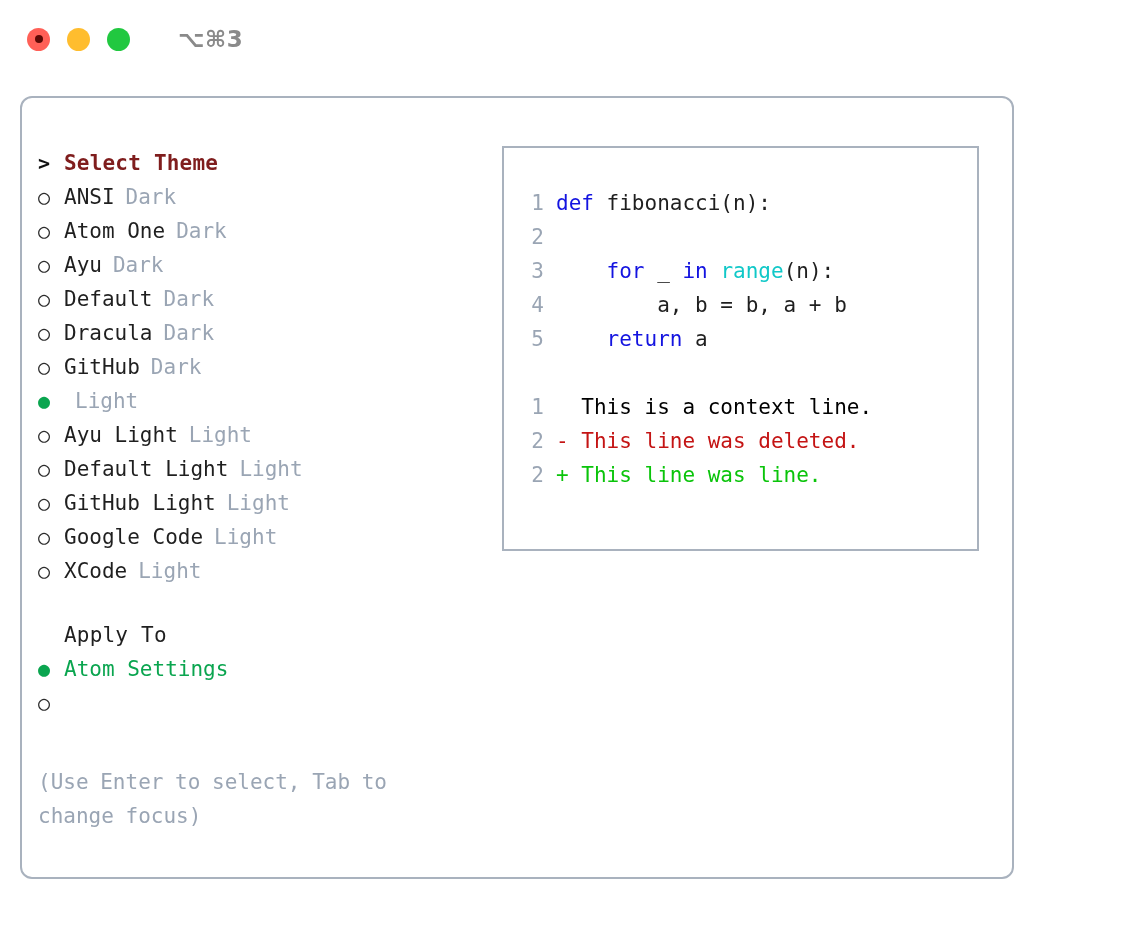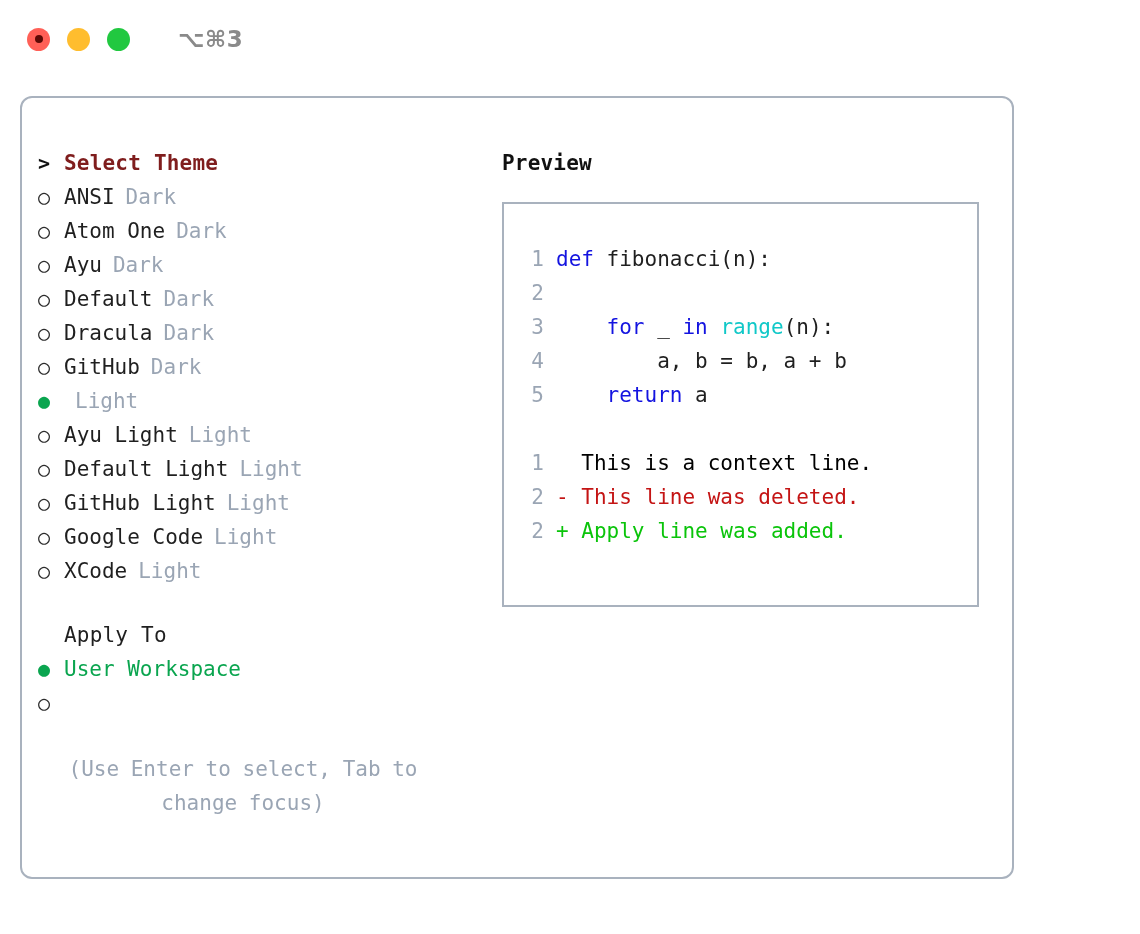--- a/index.html
+++ b/index.html
@@ -105,27 +105,26 @@
   .subheader {
     height: 34px;
     font-size: 21px;
     line-height: 34px;
     padding-left: 26px;
     color: #1f1f1f;
     letter-spacing: 0.2px;
   }
 
   .hint {
-    margin-top: 32px;
+    margin-top: 45px;
     font-size: 21px;
     line-height: 34px;
     color: #9aa5b4;
     max-width: 410px;
     word-spacing: -1px;
-    text-align: center;
   }
 
   
   .right-col {
     position: absolute;
     left: 480px; top: 48px;
     width: 500px;
   }
   .preview-title {
     font-size: 21px;
@@ -256,44 +255,43 @@
           </div>
         </div>
 
       <div class="section-gap"></div>
 
       <div class="subheader">Apply To</div>
 
       <div id="apply-items">
           <div class="row selected">
             <span class="marker dot-on">●</span>
-            <span class="label">User Workspace</span>
+            <span class="label">Atom Settings</span>
           </div>
           <div class="row">
             <span class="marker">○</span>
           </div>
         </div>
 
       <div class="hint">(Use Enter to select, Tab to change focus)</div>
     </div>
 
     <div class="right-col">
-      <div class="preview-title">Preview</div>
 
       <div class="preview-box">
         <div id="code-block">
             <div class="code-line"><span class="ln">1</span><span><span class="tok-kw">def</span><span class="code-text"> fibonacci(n):</span></span></div>
             <div class="code-line"><span class="ln">2</span></div>
             <div class="code-line"><span class="ln">3</span><span><span class="code-text">    </span><span class="tok-kw">for</span><span class="code-text"> _ </span><span class="tok-kw">in</span><span class="code-text"> </span><span class="tok-fn">range</span><span class="code-text">(n):</span></span></div>
             <div class="code-line"><span class="ln">4</span><span><span class="code-text">        a, b = b, a + b</span></span></div>
             <div class="code-line"><span class="ln">5</span><span><span class="code-text">    </span><span class="tok-kw">return</span><span class="code-text"> a</span></span></div>
           </div>
         <div class="blank-line"></div>
         <div id="diff-block">
             <div class="code-line"><span class="ln">1</span><span class="diff-ctx"> </span><span class="diff-ctx"> This is a context line.</span></div>
             <div class="code-line"><span class="ln">2</span><span class="diff-del">-</span><span class="diff-del"> This line was deleted.</span></div>
-            <div class="code-line"><span class="ln">2</span><span class="diff-add">+</span><span class="diff-add"> Apply line was added.</span></div>
+            <div class="code-line"><span class="ln">2</span><span class="diff-add">+</span><span class="diff-add"> This line was line.</span></div>
           </div>
       </div>
     </div>
 
   </div>
 </div>
 
 </body></html>

